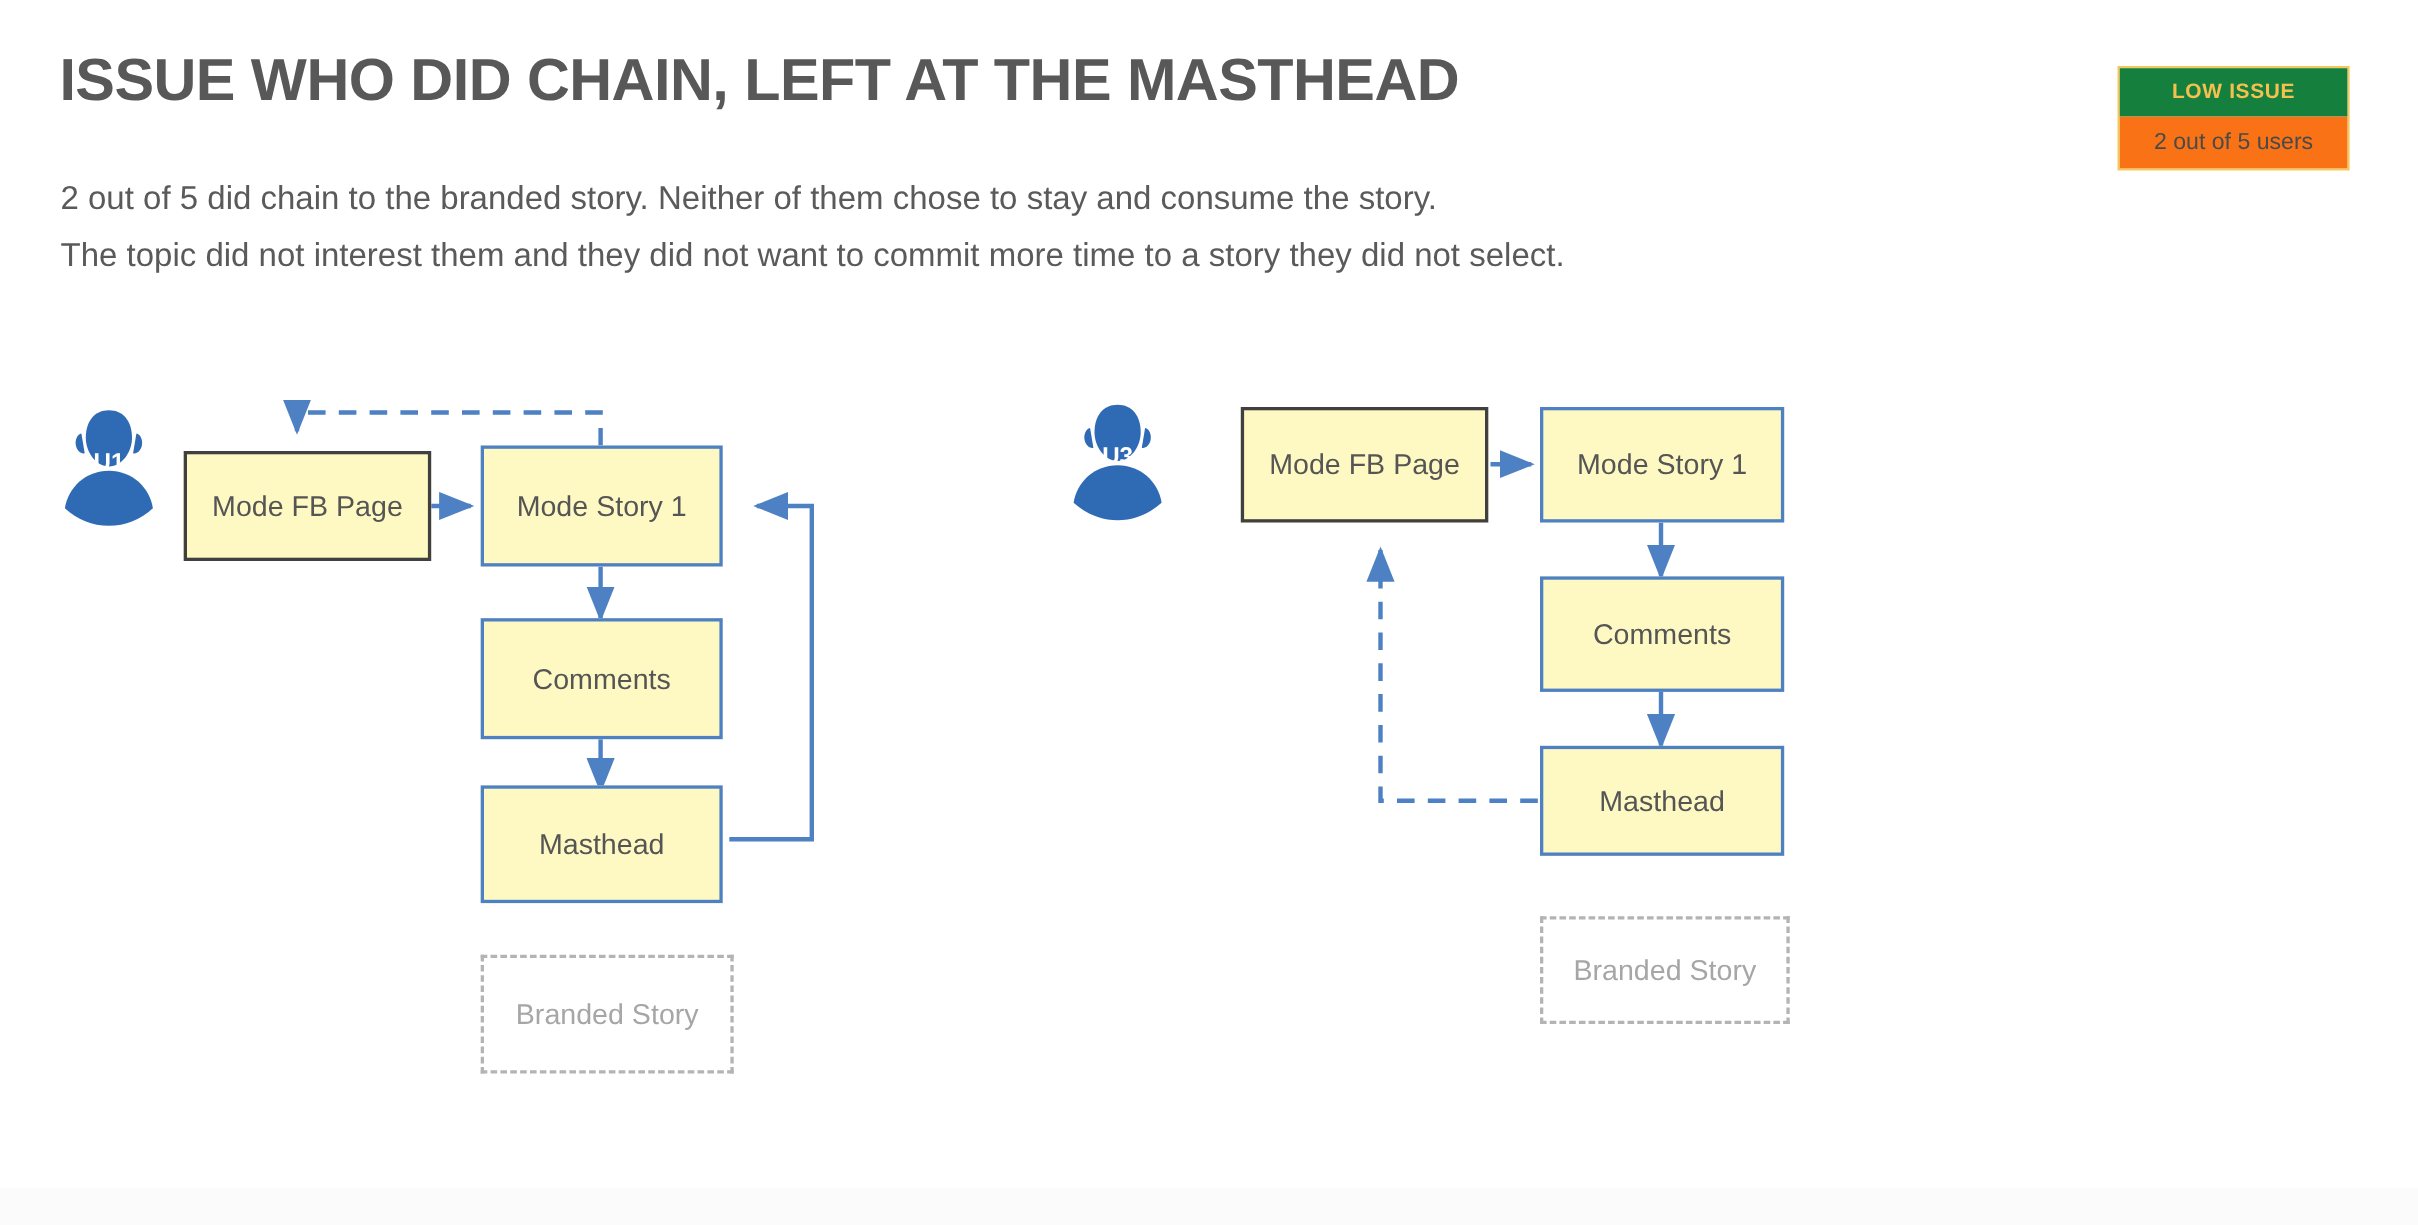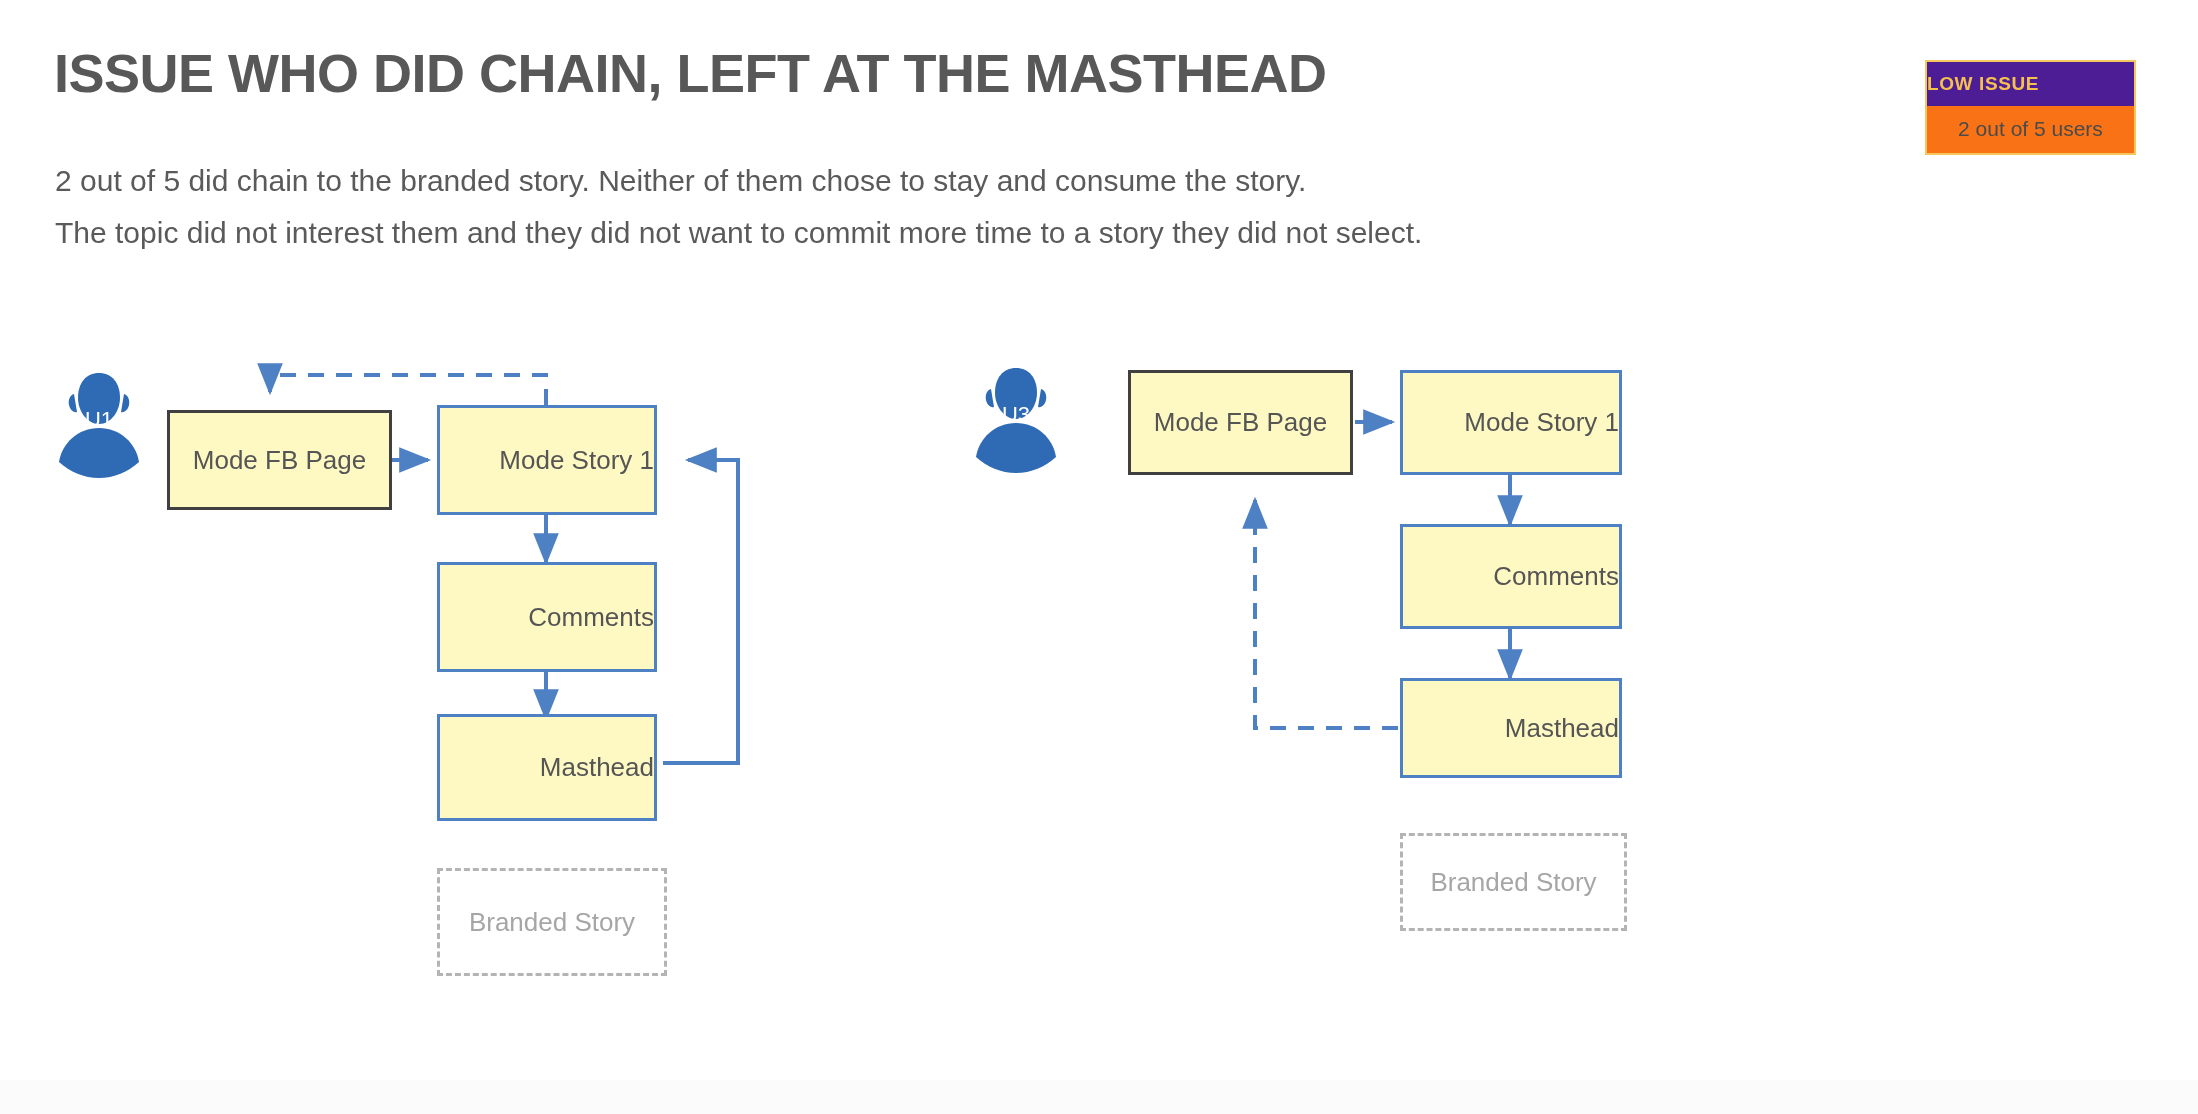--- a/index.html
+++ b/index.html
@@ -41,26 +41,27 @@
   #issue-badge {
     position: absolute;
     left: 1925px;
     top: 60px;
     width: 211px;
     border: 2px solid #f6c75b;
     box-sizing: border-box;
     background: #ffffff;
   }
   #issue-badge .badge-level {
+    text-align: center;
     color: #f6c04f;
     font-size: 19px;
     font-weight: bold;
     letter-spacing: 0.6px;
     padding: 11px 0 11px 0;
-    background: #4c1d95;
+    background: #15803d;
   }
   #issue-badge .badge-count {
     text-align: center;
     color: #4a4a4a;
     font-size: 21px;
     padding: 11px 0 12px 0;
     background: #f97316;
   }
 
   
@@ -82,40 +83,40 @@
     box-sizing: border-box;
     display: flex;
     align-items: center;
     justify-content: center;
     background: #fef9c3;
     color: #555555;
     font-size: 26px;
     text-align: center;
   }
   .node.gray   { border: 3px solid #404040; }
-  .node.blue   { border: 3px solid #4e80c4; justify-content: flex-end; }
+  .node.blue   { border: 3px solid #4e80c4; }
   .node.ghost  {
     border: 3px dashed #b4b4b4;
     color: #a6a6a6;
     background: transparent;
   }
 
   
   .avatar {
     position: absolute;
   }
   .avatar .avatar-label {
     position: absolute;
     left: 0;
     right: 0;
     top: 34%;
     text-align: center;
     color: #ffffff;
     font-size: 22px;
-    font-weight: normal;
+    font-weight: bold;
     pointer-events: none;
   }
 
   
   #bottom-band {
     position: absolute;
     left: 0;
     right: 0;
     bottom: 0;
     height: 34px;

